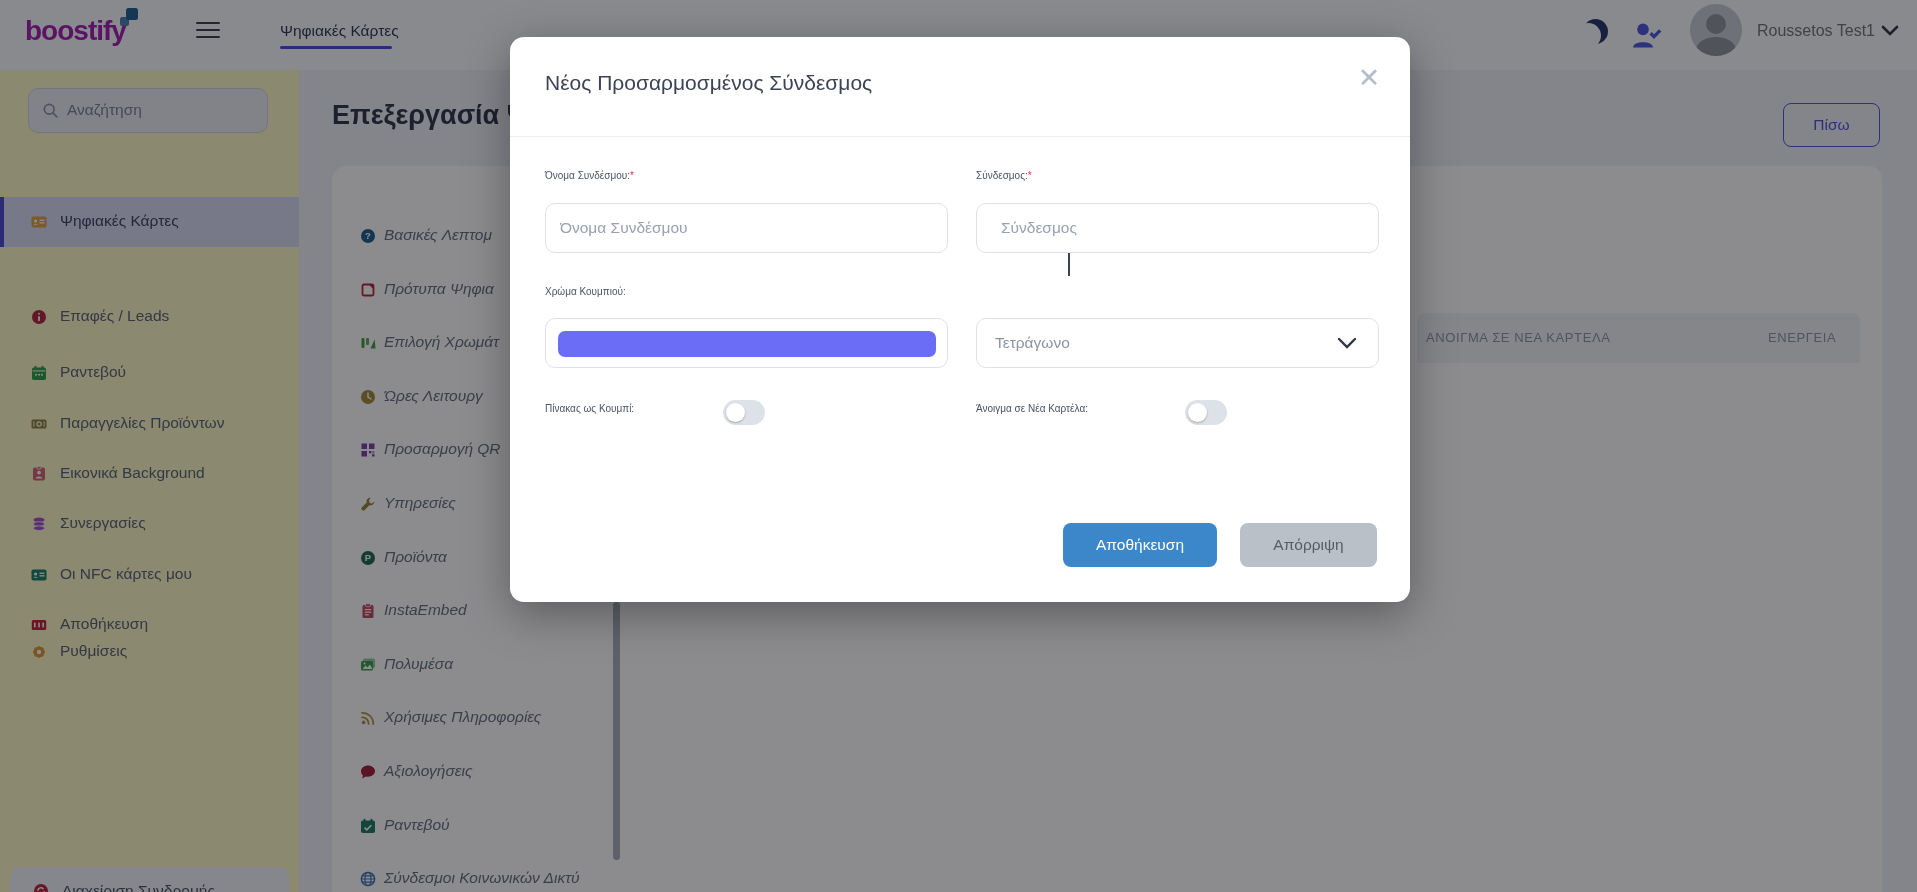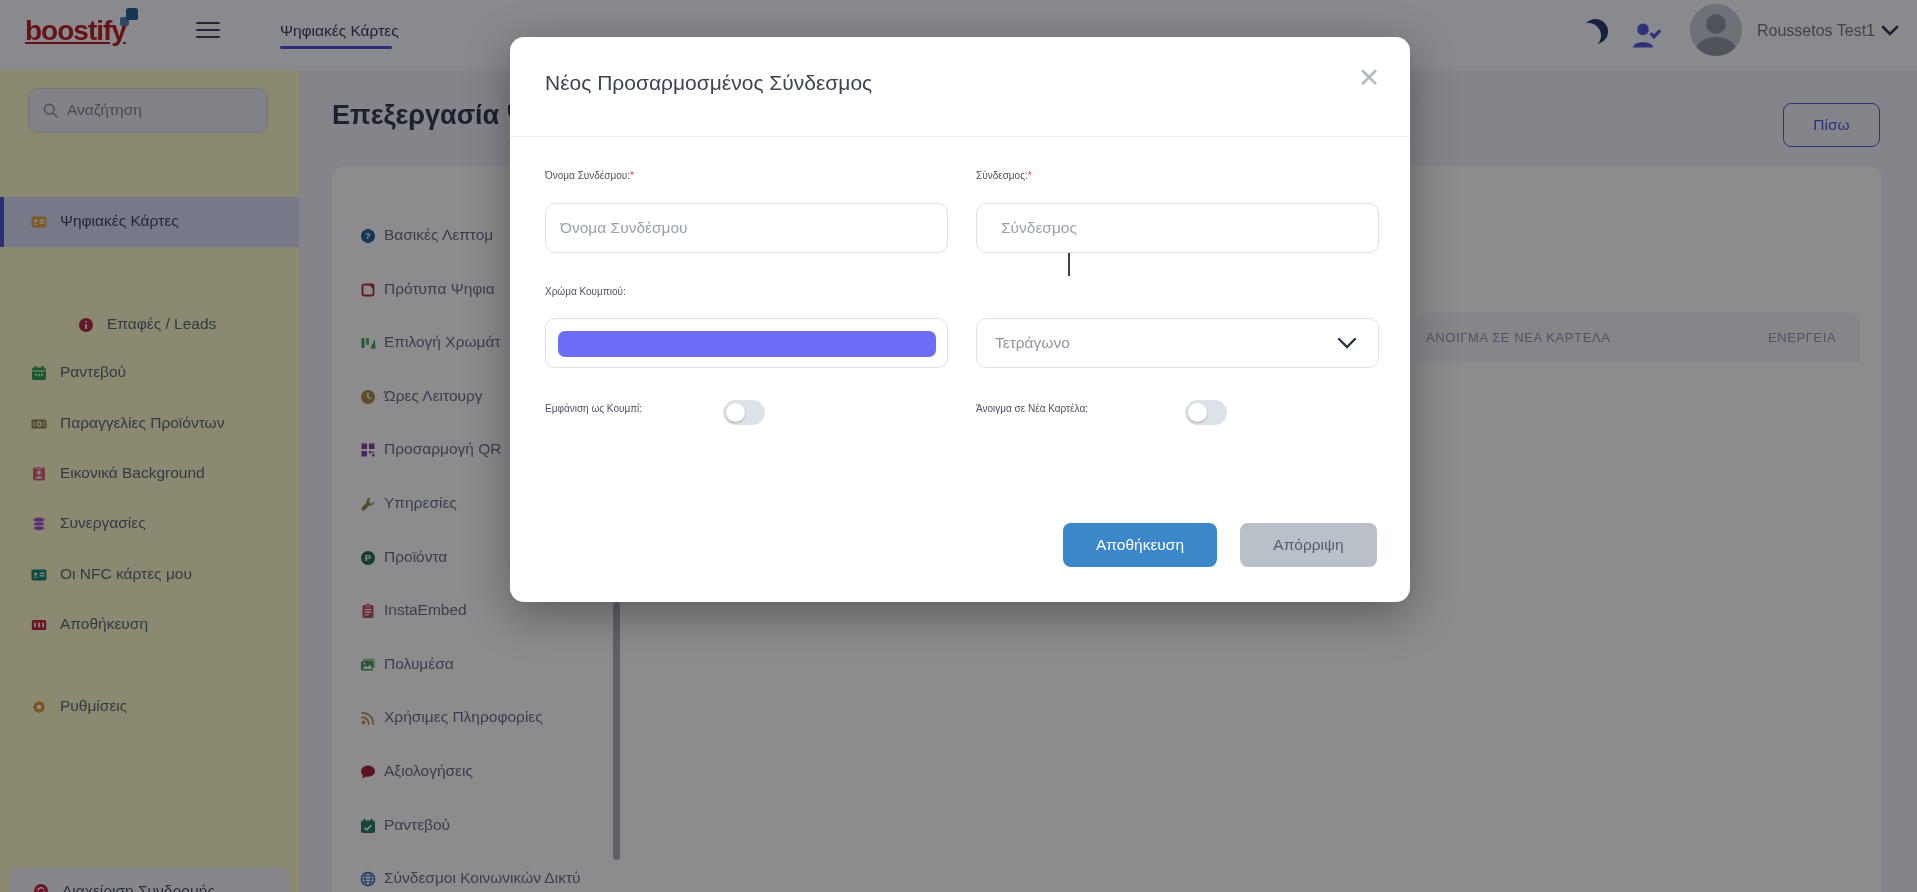--- a/index.html
+++ b/index.html
@@ -3,21 +3,21 @@
 <meta charset="utf-8">
 <style>
   * { margin:0; padding:0; box-sizing:border-box; }
   html,body { width:1917px; height:892px; overflow:hidden;
     font-family:"Liberation Sans","DejaVu Sans",sans-serif; }
   .app { position:relative; width:1917px; height:892px; background:#eff1f6; overflow:hidden; }
 
   
   .topbar { position:absolute; left:0; top:0; width:1917px; height:70px; background:#fafbfe; }
   .logo-text { position:absolute; left:25px; top:15px; font-size:28px; font-weight:bold;
-    color:#b91c1c; letter-spacing:-1px;text-decoration:underline; }
+    color:#a21caf; letter-spacing:-1px; }
   .logo-sq1 { position:absolute; left:120px; top:17px; width:9px; height:9px; background:#4d7fae; border-radius:2px; }
   .logo-sq2 { position:absolute; left:126px; top:8px; width:12px; height:12px; background:#1d5f93; border-radius:2.5px; }
   .burger { position:absolute; left:196px; top:22px; width:24px; height:18px; cursor:pointer; }
   .burger span { display:block; height:2.4px; background:#3a3f4d; border-radius:2px; margin-bottom:4.5px; }
   .top-tab { position:absolute; left:280px; top:22px; font-size:15.5px; color:#2f3550; padding-bottom:10px; }
   .top-tab-underline { position:absolute; left:280px; top:46px; width:112px; height:3px; background:#454cd0; border-radius:2px; }
   .moon { position:absolute; left:1583px; top:19px; width:25px; height:25px; border-radius:50%;
     box-shadow:inset -7px 4px 0 0 #233668; }
   .usercheck { position:absolute; left:1630px; top:20px; }
   .avatar { position:absolute; left:1690px; top:4px; width:52px; height:52px; border-radius:50%;
@@ -46,21 +46,21 @@
   .side-bottom .icn { position:absolute; left:23px; top:16px; width:16px; height:16px; }
   .side-bottom .lbl { position:absolute; left:52px; top:15px; font-size:15.5px; color:#4b5263; white-space:nowrap; }
 
   
   .page-title { position:absolute; left:332px; top:100px; font-size:27px; font-weight:600; color:#2e3446; white-space:nowrap; }
   .back-btn { position:absolute; left:1783px; top:103px; width:97px; height:44px; border:1.5px solid #4c54d6;
     border-radius:8px; background:transparent; color:#4c54d6; font-size:15.5px; font-family:inherit; cursor:pointer; }
   .card { position:absolute; left:332px; top:166px; width:1550px; height:760px; background:#ffffff; border-radius:14px; }
   .edit-item { position:absolute; left:355px; height:24px; cursor:pointer; white-space:nowrap; }
   .edit-item .icn { position:absolute; left:5px; top:3px; width:16px; height:16px; }
-  .edit-item .lbl { position:absolute; left:29px; top:1px; font-size:15.5px; color:#666e7d; }
+  .edit-item .lbl { position:absolute; left:29px; top:1px; font-size:15.5px; color:#666e7d;font-style:italic; }
   .menu-scrollbar { position:absolute; left:613px; top:602px; width:7px; height:258px; background:#a9aeb9; border-radius:4px; }
   .add-link-btn { position:absolute; left:1496px; top:233px; width:368px; height:45px; background:#2f90d9;
     border:none; border-radius:6px; color:#f2f6fb; font-size:15.5px; font-family:inherit; cursor:pointer; }
   .thead-strip { position:absolute; left:1417px; top:313px; width:443px; height:50px; background:#f2f3f6; border-radius:8px 8px 0 0; }
   .th { position:absolute; top:330px; font-size:13px; letter-spacing:.6px; color:#8d95a5; white-space:nowrap; }
 
   
   .backdrop { position:absolute; left:0; top:0; width:1917px; height:892px; background:rgba(10,11,18,0.47); }
   .modal { position:absolute; left:510px; top:37px; width:900px; height:565px; background:#ffffff;
     border-radius:14px; box-shadow:0 12px 45px rgba(0,0,0,.35); }
@@ -144,21 +144,21 @@
         <div class="side-item active" style="top: 127px;">
           <span class="icn" style="top:17px;"><svg width="16" height="16" viewBox="0 0 16 16">
               <rect x=".5" y="2.5" width="15" height="11" rx="1.8" fill="#dfa23c"></rect>
               <circle cx="4.6" cy="7" r="1.6" fill="#fff"></circle>
               <path d="M2.7 10.7c0-1.3 3.8-1.3 3.8 0Z" fill="#fff"></path>
               <rect x="8.5" y="5.6" width="5" height="1.3" fill="#fff"></rect>
               <rect x="8.5" y="8.2" width="5" height="1.3" fill="#fff"></rect>
             </svg></span>
           <span class="lbl" style="top:15px;">Ψηφιακές Κάρτες</span>
         </div>
-        <div class="side-item" style="top: 233px; margin-left: 47px;">
+        <div class="side-item" style="top: 225px;">
           <span class="icn"><svg width="16" height="16" viewBox="0 0 16 16">
               <circle cx="8" cy="8" r="7" fill="#b02437"></circle>
               <rect x="7.1" y="3.8" width="1.8" height="1.9" rx=".9" fill="#fff"></rect>
               <rect x="7.1" y="6.9" width="1.8" height="5.2" rx=".9" fill="#fff"></rect>
             </svg></span>
           <span class="lbl">Επαφές / Leads</span>
         </div>
         <div class="side-item" style="top: 281.2px;">
           <span class="icn"><svg width="16" height="16" viewBox="0 0 16 16">
               <rect x="1" y="2.5" width="14" height="12.5" rx="1.8" fill="#2e9e44"></rect>
@@ -209,21 +209,21 @@
         </div>
         <div class="side-item" style="top: 533.2px;">
           <span class="icn"><svg width="16" height="16" viewBox="0 0 16 16">
               <rect x=".8" y="3" width="14.4" height="10" rx="1.5" fill="#bf2136"></rect>
               <rect x="3" y="5.6" width="1.6" height="4.8" fill="#fff"></rect>
               <rect x="7.2" y="5.6" width="1.6" height="4.8" fill="#fff"></rect>
               <rect x="11.4" y="5.6" width="1.6" height="4.8" fill="#fff"></rect>
             </svg></span>
           <span class="lbl">Αποθήκευση</span>
         </div>
-        <div class="side-item" style="top: 615px; padding-left: 40px;">
+        <div class="side-item" style="top: 560px; padding-left: 40px;">
           <span class="icn"><svg width="16" height="16" viewBox="0 0 16 16">
               <rect x="3.2" y="3.2" width="9.6" height="9.6" rx="2" fill="#d9992e"></rect>
               <rect x="3.2" y="3.2" width="9.6" height="9.6" rx="2" fill="#d9992e" transform="rotate(45 8 8)"></rect>
               <circle cx="8" cy="8" r="2.2" fill="#fff"></circle>
             </svg></span>
           <span class="lbl">Ρυθμίσεις</span>
         </div>
       </div>
     <div class="side-bottom">
       <span class="icn" id="sub-icon"><svg width="16" height="16" viewBox="0 0 16 16">
@@ -368,21 +368,21 @@
     <div class="color-wrap">
       <div class="color-swatch" id="swatch" style="background: rgb(107, 109, 246);"></div>
     </div>
     <div class="select-wrap">
       <span class="val">Τετράγωνο</span>
       <svg width="22" height="16" viewBox="0 0 22 16">
           <path d="M3 3l8 8 8-8" stroke="#2e3446" stroke-width="2.4" fill="none" stroke-linecap="round"></path>
         </svg>
     </div>
 
-    <div class="f-label" style="left:35px; top:366px;">Εμφάνιση ως Κουμπί:</div>
+    <div class="f-label" style="left:35px; top:366px;">Πίνακας ως Κουμπί:</div>
     <div class="switch" style="left:213px; top:363px;">
         <div class="knob"></div>
       </div>
     <div class="f-label" style="left:466px; top:366px;">Άνοιγμα σε Νέα Καρτέλα:</div>
     <div class="switch" style="left:675px; top:363px;">
         <div class="knob"></div>
       </div>
 
     <button class="btn-save">Αποθήκευση</button>
     <button class="btn-cancel">Απόρριψη</button>

